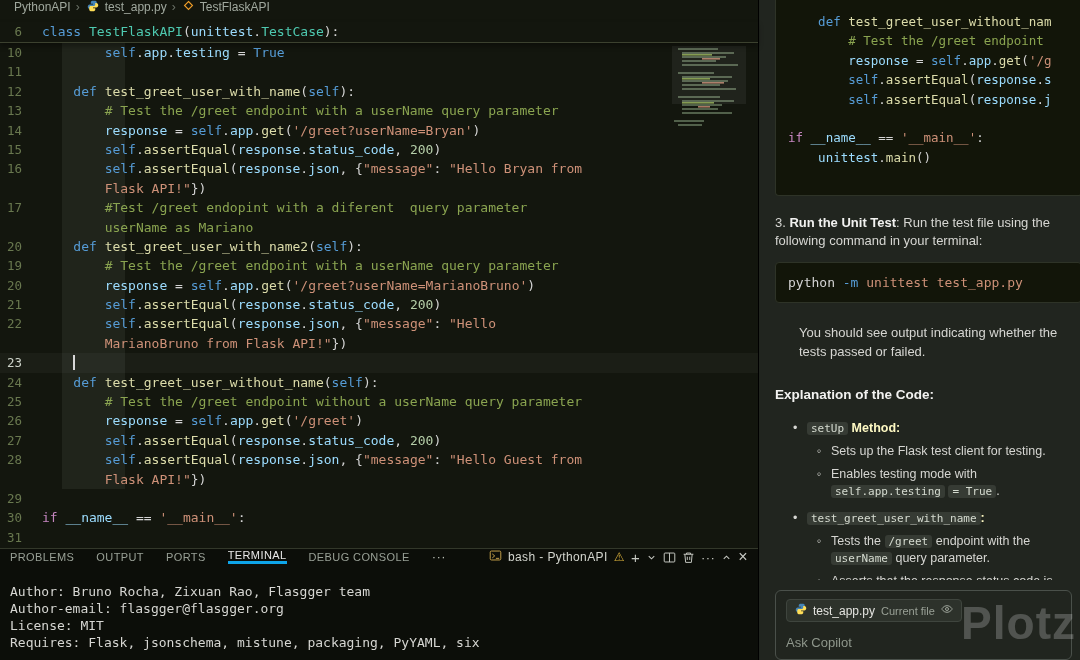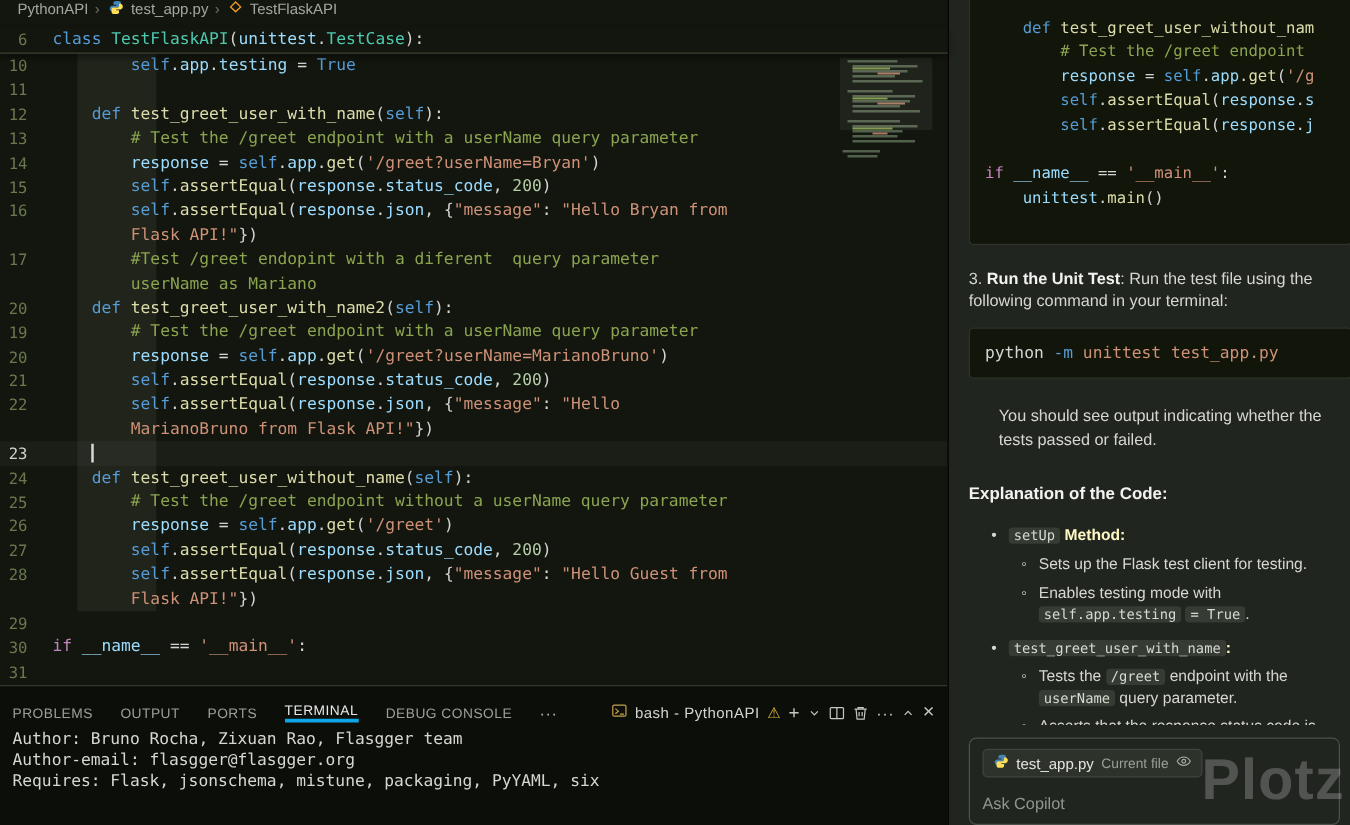--- a/index.html
+++ b/index.html
@@ -37,21 +37,21 @@
   .tok-var  { color:#9cdcfe; }
   .tok-num  { color:#b5cea8; }
   .tok-pun  { color:#d4d4d4; }
   .tok-self { color:#569cd6; }
 
   .minimap { position:absolute; top:3px; right:12px; width:74px; height:100px; z-index:2; }
 
   
   .panel { height:112px; flex:none; background:#0c0e09; border-top:1px solid #33382a;
       display:flex; flex-direction:column; }
-  .panel-tabs { height:29px; flex:none; display:flex; align-items:flex-end; padding:0 10px; gap:22px;
+  .panel-tabs { height:29px; flex:none; display:flex; align-items:flex-start; padding:0 10px; gap:22px;
       font-size:11px; letter-spacing:.4px; color:#99a096; }
   .ptab { display:flex; align-items:center; cursor:pointer; }
   .ptab.active { color:#e8e8e8; border-bottom:3px solid #0ea5e9; }
   .ptab-more { display:flex; align-items:center; color:#b9bfb5; font-size:13px; }
   .panel-right { margin-left:auto; display:flex; align-items:center; gap:6px; color:#c6c8c2; }
   .shell { display:flex; align-items:center; gap:6px; font-size:12px; color:#d3d5ce; }
   .warn { color:#e2b73d; font-size:12px; }
   .pi { display:flex; align-items:center; color:#c6c8c2; cursor:pointer; font-size:15px; line-height:1; }
   .term { flex:1; overflow:hidden; padding:5px 0 0 10px; font:13px "DejaVu Sans Mono",monospace;
       color:#d6d6d2; line-height:17px; white-space:pre; }
@@ -225,21 +225,21 @@
           </span>
           <span class="pi" style="font-size:13px;">···</span>
           <span class="pi">
             <svg width="11" height="11" viewBox="0 0 16 16" fill="none" stroke="currentColor" stroke-width="1.5">
                 <path d="M4 10l4-4 4 4"></path>
               </svg>
           </span>
           <span class="pi" style="font-size:16px;">×</span>
         </div>
       </div>
-      <div class="term" id="term-lines"><div>Author: Bruno Rocha, Zixuan Rao, Flasgger team</div><div>Author-email: flasgger@flasgger.org</div><div>Requires: Flask, jsonschema, mistune, packaging, PyYAML, six</div></div>
+      <div class="term" id="term-lines"><div>Author: Bruno Rocha, Zixuan Rao, Flasgger team</div><div>Author-email: flasgger@flasgger.org</div><div>License: MIT</div><div>Requires: Flask, jsonschema, mistune, packaging, PyYAML, six</div></div>
     </div>
   </div>
 
   <div class="right">
 
     <div class="codeblock" id="cb-top"><div class="crow"><span class="codeln"><span class="tok-pun">    </span><span class="tok-kw">def </span><span class="tok-fn">test_greet_user_without_nam</span></span></div><div class="crow"><span class="codeln"><span class="tok-pun">        </span><span class="tok-com"># Test the /greet endpoint</span></span></div><div class="crow"><span class="codeln"><span class="tok-pun">        </span><span class="tok-var">response</span><span class="tok-pun"> = </span><span class="tok-self">self</span><span class="tok-pun">.</span><span class="tok-var">app</span><span class="tok-pun">.</span><span class="tok-fn">get</span><span class="tok-pun">(</span><span class="tok-str">'/g</span></span></div><div class="crow"><span class="codeln"><span class="tok-pun">        </span><span class="tok-self">self</span><span class="tok-pun">.</span><span class="tok-fn">assertEqual</span><span class="tok-pun">(</span><span class="tok-var">response</span><span class="tok-pun">.</span><span class="tok-var">s</span></span></div><div class="crow"><span class="codeln"><span class="tok-pun">        </span><span class="tok-self">self</span><span class="tok-pun">.</span><span class="tok-fn">assertEqual</span><span class="tok-pun">(</span><span class="tok-var">response</span><span class="tok-pun">.</span><span class="tok-var">j</span></span></div><div class="crow"><span class="codeln"></span></div><div class="crow"><span class="codeln"><span class="tok-ctrl">if </span><span class="tok-var">__name__</span><span class="tok-pun"> == </span><span class="tok-str">'__main__'</span><span class="tok-pun">:</span></span></div><div class="crow"><span class="codeln"><span class="tok-pun">    </span><span class="tok-var">unittest</span><span class="tok-pun">.</span><span class="tok-fn">main</span><span class="tok-pun">()</span></span></div></div>
 
     <div class="step">
       <span>3. </span><b>Run the Unit Test</b><span>: Run the test file using the following command in your terminal:</span>
     </div>

